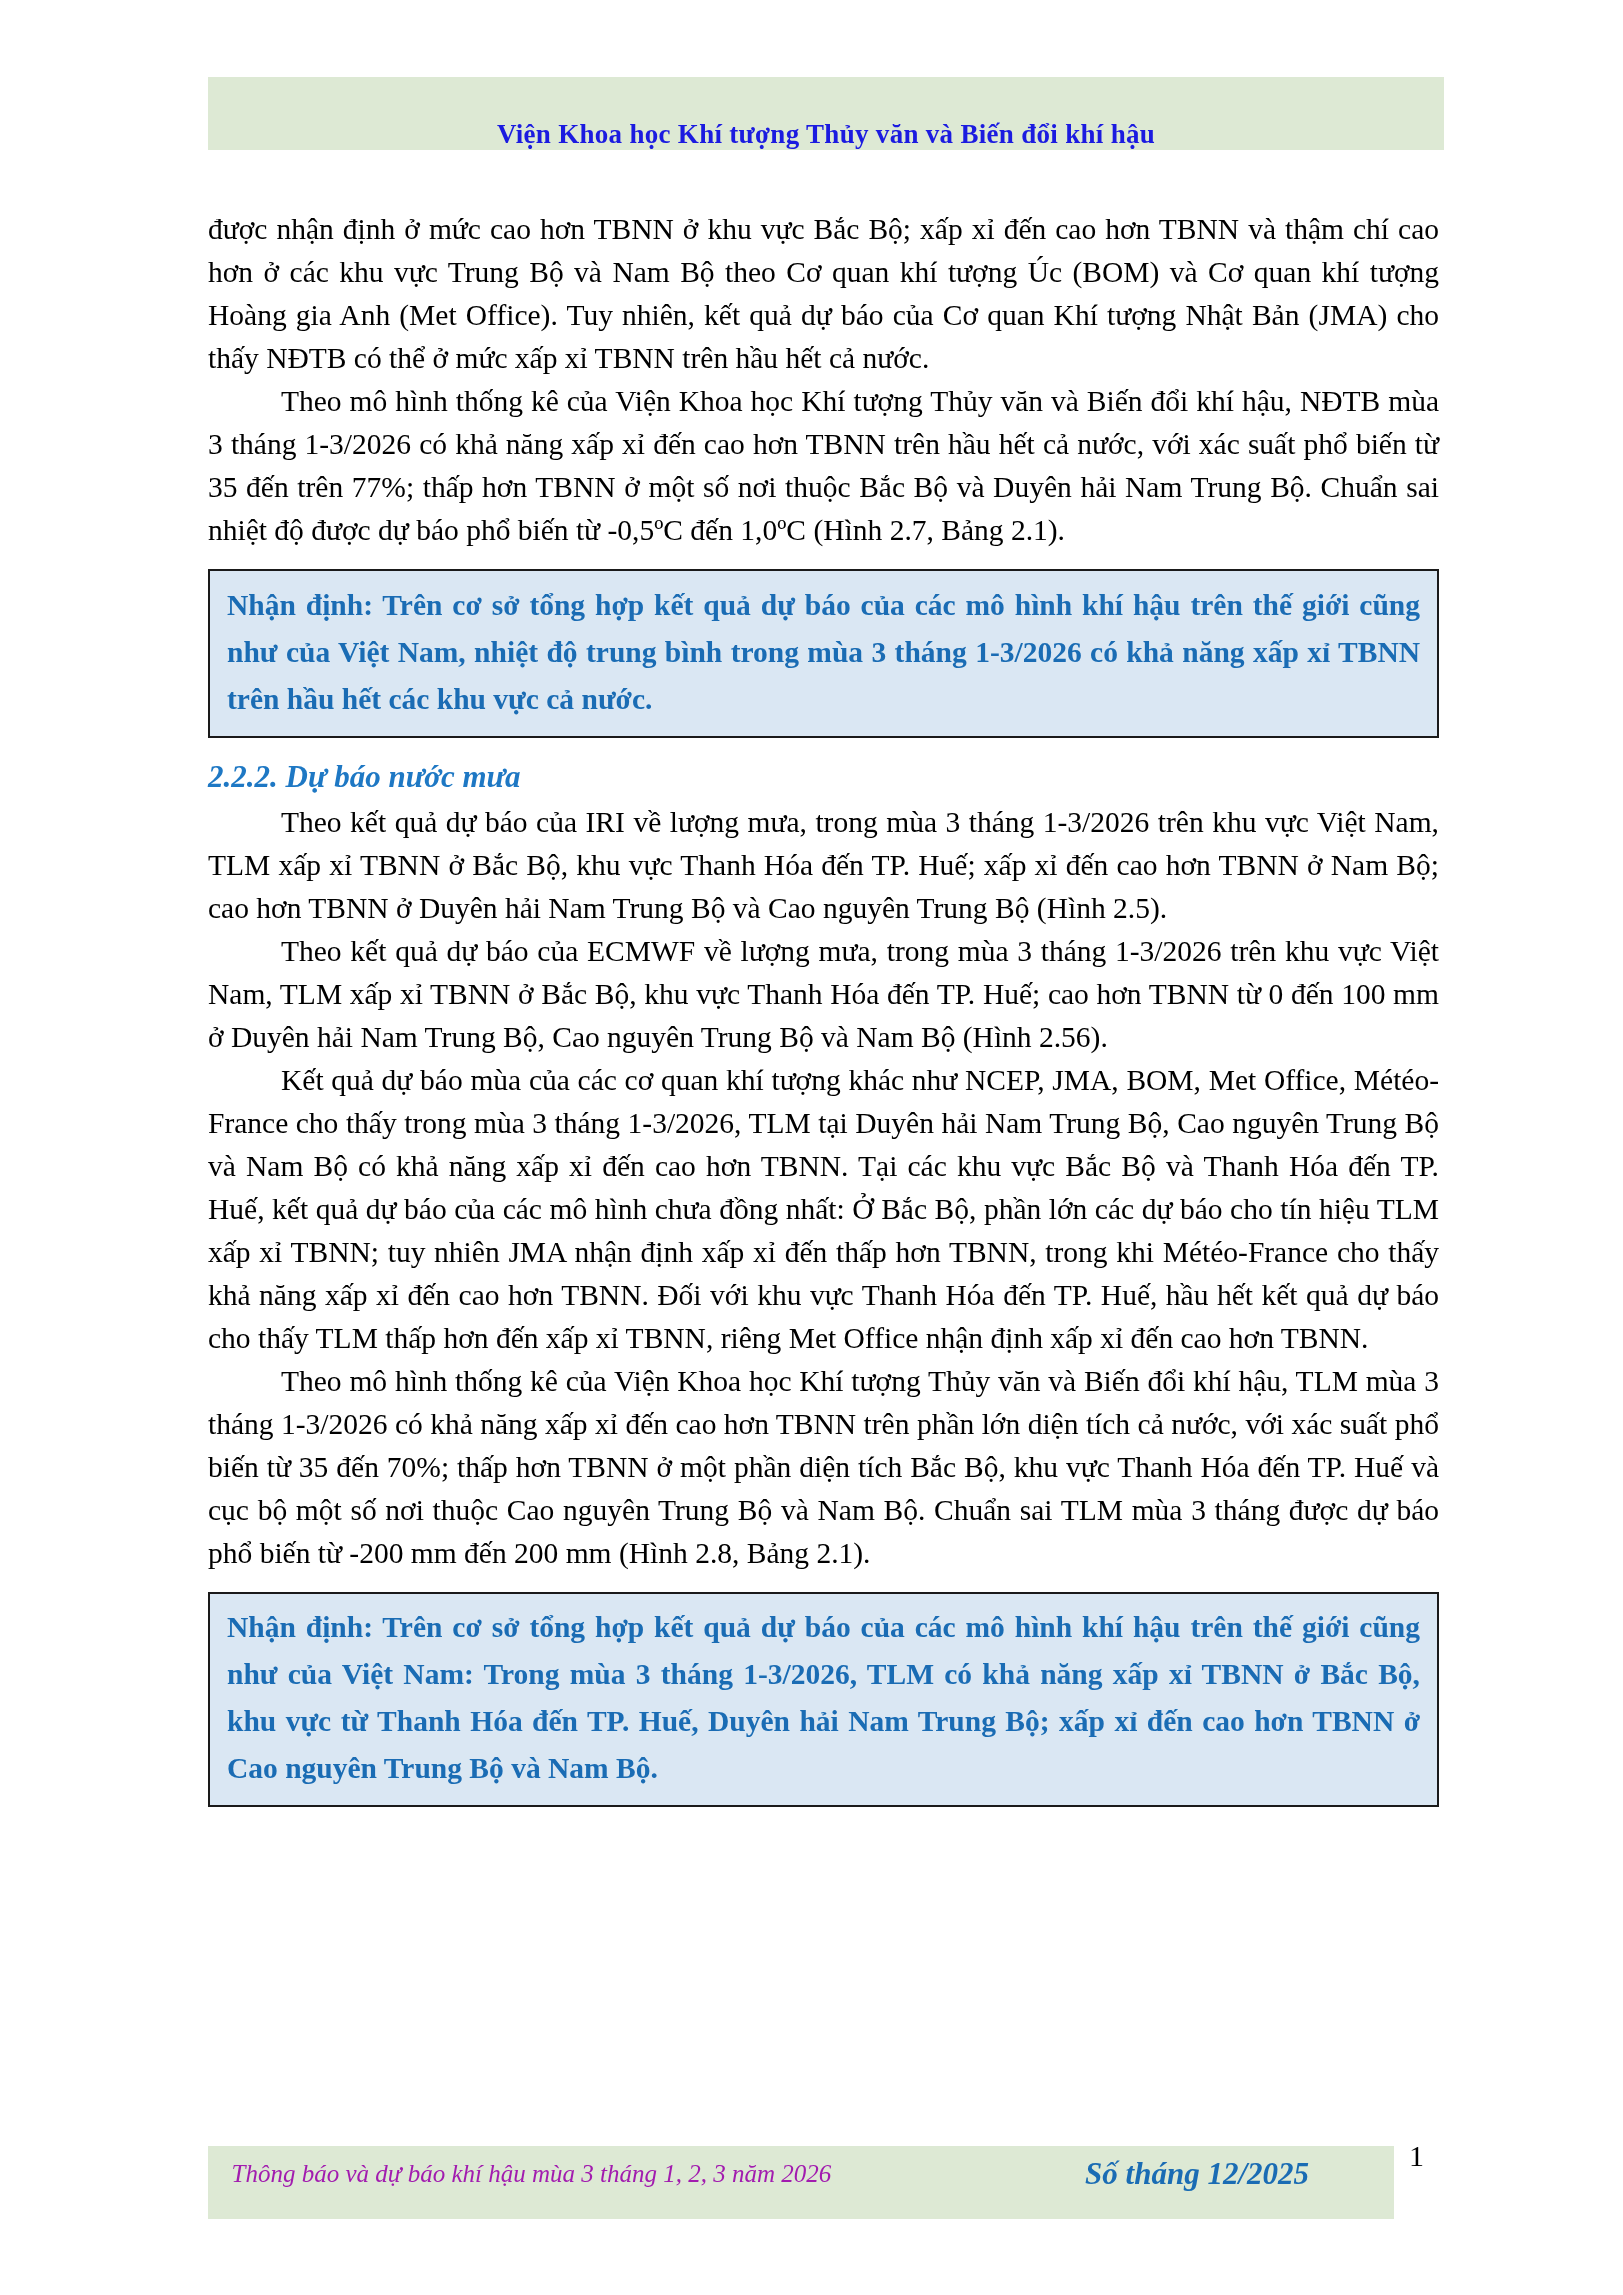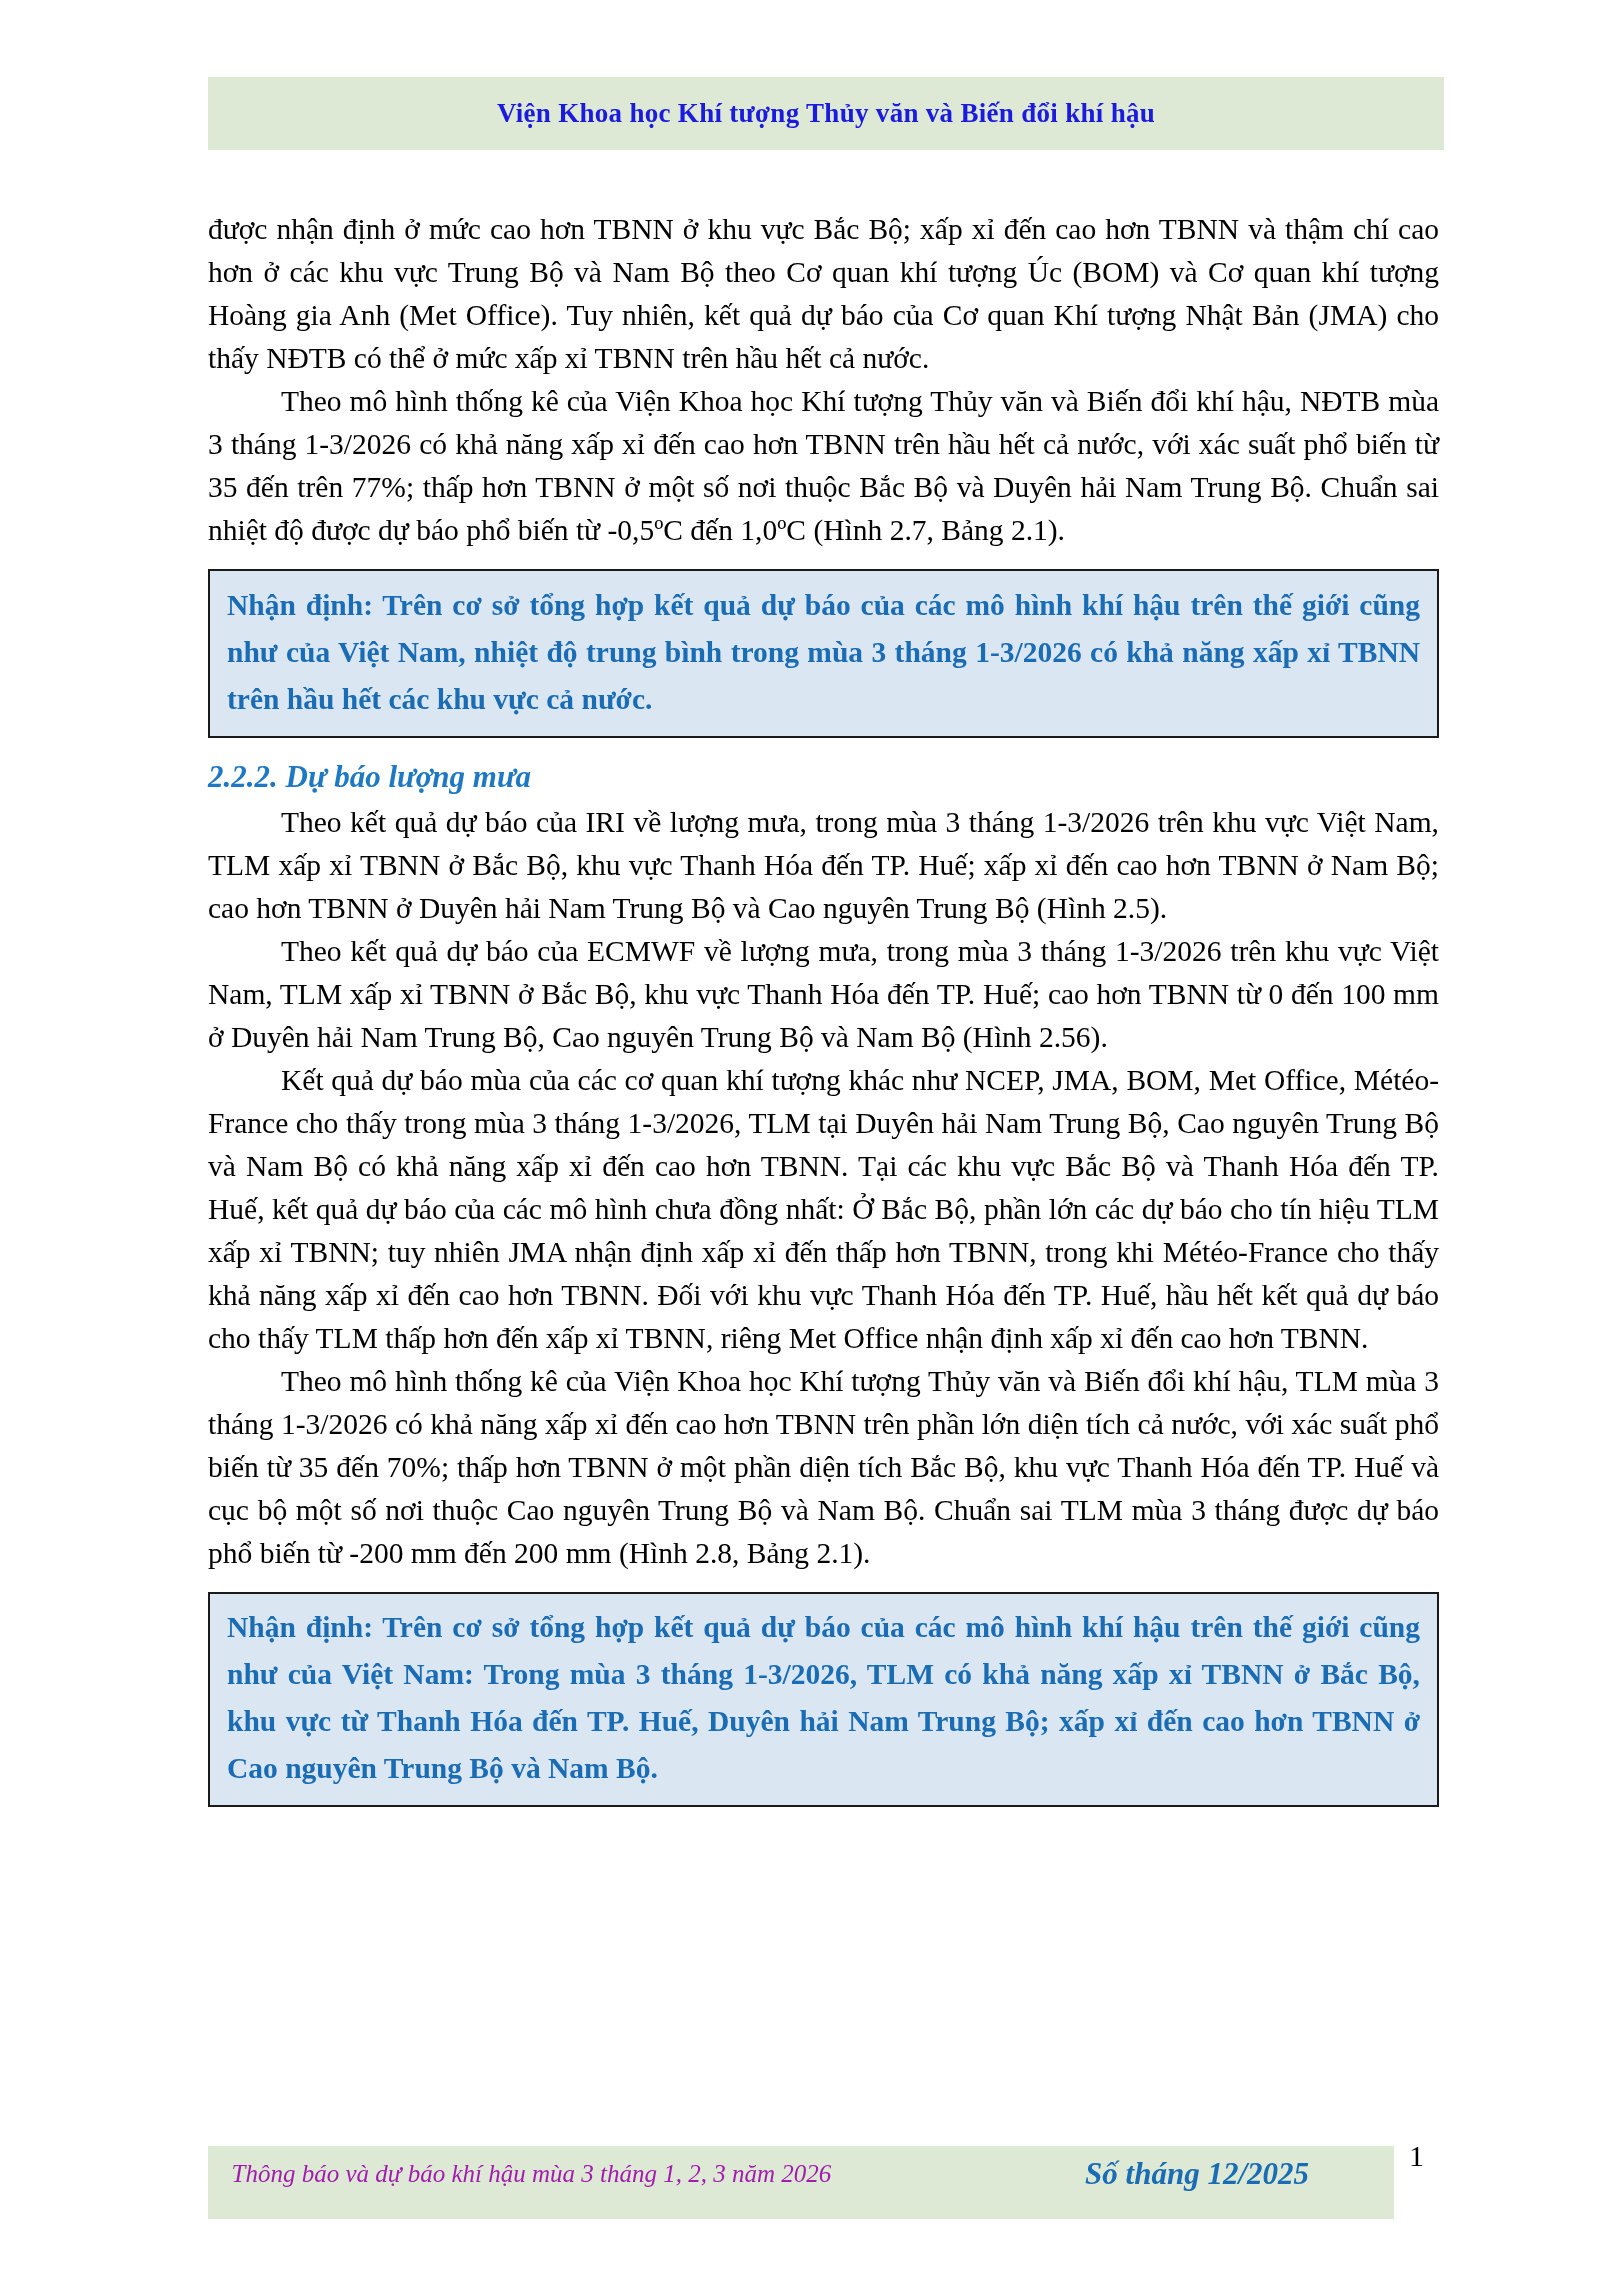--- a/index.html
+++ b/index.html
@@ -11,21 +11,21 @@
     font-family: "Liberation Serif", "DejaVu Serif", serif;
     overflow: hidden;
   }
 
   
   .header-band {
     position: absolute;
     left: 208px; top: 77px;
     width: 1236px; height: 73px;
     background: #dde9d4;
-    display: flex; align-items: center; justify-content: center;
+    display: flex; align-items: flex-end; justify-content: center;
   }
   .header-title {
     color: #1b1be0;
     font-weight: bold;
     font-size: 27px;
     letter-spacing: 0.3px;
   }
 
   
   .content {
@@ -116,21 +116,21 @@
     <p class="para first">
       <span>được nhận định ở mức cao hơn TBNN ở khu vực Bắc Bộ; xấp xỉ đến cao hơn TBNN và thậm chí cao hơn ở các khu vực Trung Bộ và Nam Bộ theo Cơ quan khí tượng Úc (BOM) và Cơ quan khí tượng Hoàng gia Anh (Met Office). Tuy nhiên, kết quả dự báo của Cơ quan Khí tượng Nhật Bản (JMA) cho thấy NĐTB có thể ở mức xấp xỉ TBNN trên hầu hết cả nước.</span>
     </p>
 
     <p class="para"><span>Theo mô hình thống kê của Viện Khoa học Khí tượng Thủy văn và Biến đổi khí hậu, NĐTB mùa 3 tháng 1-3/2026 có khả năng xấp xỉ đến cao hơn TBNN trên hầu hết cả nước, với xác suất phổ biến từ 35 đến trên 77%; thấp hơn TBNN ở một số nơi thuộc Bắc Bộ và Duyên hải Nam Trung Bộ. Chuẩn sai nhiệt độ được dự báo phổ biến từ -0,5ºC đến 1,0ºC (</span><a class="ref-link">Hình 2.7, Bảng 2.1</a><span>).</span></p>
 
     <div class="notice-box">
       <p>Nhận định: Trên cơ sở tổng hợp kết quả dự báo của các mô hình khí hậu trên thế giới cũng như của Việt Nam, nhiệt độ trung bình trong mùa 3 tháng 1-3/2026 có khả năng xấp xỉ TBNN trên hầu hết các khu vực cả nước.</p>
     </div>
 
-    <h3 class="section-heading">2.2.2. Dự báo lượng mưa</h3>
+    <h3 class="section-heading">2.2.2. Dự báo nước mưa</h3>
 
     <p class="para"><span>Theo kết quả dự báo của IRI về lượng mưa, trong mùa 3 tháng 1-3/2026 trên khu vực Việt Nam, TLM xấp xỉ TBNN ở Bắc Bộ, khu vực Thanh Hóa đến TP. Huế; xấp xỉ đến cao hơn TBNN ở Nam Bộ; cao hơn TBNN ở Duyên hải Nam Trung Bộ và Cao nguyên Trung Bộ (</span><a class="ref-link">Hình 2.5</a><span>).</span></p>
 
     <p class="para"><span>Theo kết quả dự báo của ECMWF về lượng mưa, trong mùa 3 tháng 1-3/2026 trên khu vực Việt Nam, TLM xấp xỉ TBNN ở Bắc Bộ, khu vực Thanh Hóa đến TP. Huế; cao hơn TBNN từ 0 đến 100 mm ở Duyên hải Nam Trung Bộ, Cao nguyên Trung Bộ và Nam Bộ (</span><a class="ref-link">Hình 2.56</a><span>).</span></p>
 
     <p class="para">
       <span>Kết quả dự báo mùa của các cơ quan khí tượng khác như NCEP, JMA, BOM, Met Office, Météo-France cho thấy trong mùa 3 tháng 1-3/2026, TLM tại Duyên hải Nam Trung Bộ, Cao nguyên Trung Bộ và Nam Bộ có khả năng xấp xỉ đến cao hơn TBNN. Tại các khu vực Bắc Bộ và Thanh Hóa đến TP. Huế, kết quả dự báo của các mô hình chưa đồng nhất: Ở Bắc Bộ, phần lớn các dự báo cho tín hiệu TLM xấp xỉ TBNN; tuy nhiên JMA nhận định xấp xỉ đến thấp hơn TBNN, trong khi Météo-France cho thấy khả năng xấp xỉ đến cao hơn TBNN. Đối với khu vực Thanh Hóa đến TP. Huế, hầu hết kết quả dự báo cho thấy TLM thấp hơn đến xấp xỉ TBNN, riêng Met Office nhận định xấp xỉ đến cao hơn TBNN.</span>
     </p>
 
     <p class="para"><span>Theo mô hình thống kê của Viện Khoa học Khí tượng Thủy văn và Biến đổi khí hậu, TLM mùa 3 tháng 1-3/2026 có khả năng xấp xỉ đến cao hơn TBNN trên phần lớn diện tích cả nước, với xác suất phổ biến từ 35 đến 70%; thấp hơn TBNN ở một phần diện tích Bắc Bộ, khu vực Thanh Hóa đến TP. Huế và cục bộ một số nơi thuộc Cao nguyên Trung Bộ và Nam Bộ. Chuẩn sai TLM mùa 3 tháng được dự báo phổ biến từ -200 mm đến 200 mm (</span><a class="ref-link">Hình 2.8, Bảng 2.1</a><span>).</span></p>

